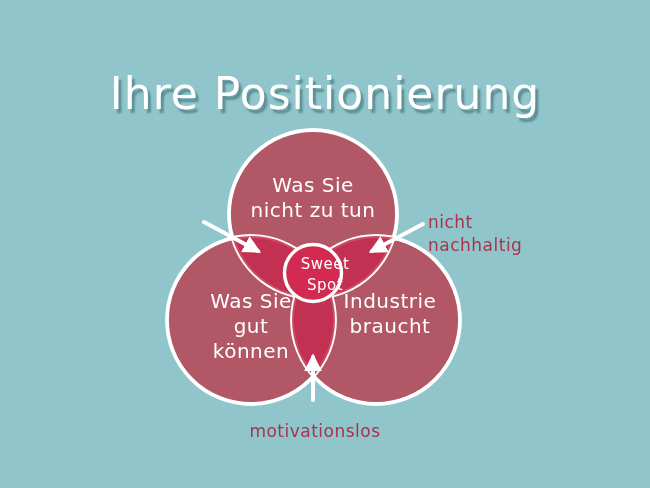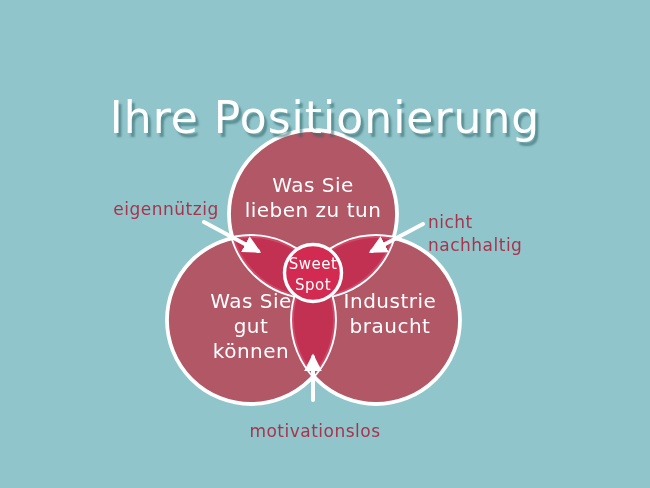--- a/index.html
+++ b/index.html
@@ -24,35 +24,34 @@
   .c-stroke{fill:none;stroke:var(--outline);stroke-width:3.8;}
   .overlap{fill:var(--overlap-fill);opacity:0.85;}
   .sweet{fill:var(--sweet-spot-fill);stroke:var(--outline);stroke-width:3.4;}
   .arrow{stroke:var(--outline);stroke-width:4;fill:none;stroke-linecap:round;}
   .arrowhead{fill:var(--outline);}
   .title{
     position:absolute;top:70px;left:0;width:650px;text-align:center;
     font-size:44px;line-height:48px;letter-spacing:1px;
     color:var(--title-text);
     text-shadow:3px 4px 2px var(--title-shadow);
-    margin-top:24px;
   }
   .circle-label{
     position:absolute;text-align:center;color:var(--circle-text);
     font-size:20px;line-height:25px;letter-spacing:0.5px;
   }
   .circle-label .u{
     text-decoration-thickness:1.5px;
     text-underline-offset:4px;
   }
   .label-top{left:213px;top:173px;width:200px;}
   .label-left{left:151px;top:289px;width:200px;}
   .label-right{left:290px;top:289px;width:200px;}
   .sweet-label{
-    position:absolute;left:273px;top:254px;width:80px;text-align:center;
+    position:absolute;left:285px;top:254px;width:80px;text-align:center;
     color:var(--circle-text);font-size:15px;line-height:21px;letter-spacing:0.5px;
   }
   .annotation{
     position:absolute;color:var(--annotation-text);
     font-size:17px;line-height:23px;letter-spacing:0.5px;
   }
   .annotation-left{left:110px;top:198px;width:112px;text-align:center;}
   .annotation-right{left:428px;top:195px;width:120px;text-align:left;margin-top:16px;}
   .annotation-bottom{left:245px;top:420px;width:140px;text-align:center;}
 </style>
@@ -96,40 +95,39 @@
 
     <line class="arrow" x1="204" y1="222" x2="258" y2="251" marker-end="url(#arrowhead)"></line>
     <line class="arrow" x1="423" y1="224" x2="372" y2="251" marker-end="url(#arrowhead)"></line>
     <line class="arrow" x1="313" y1="400" x2="313" y2="357" marker-end="url(#arrowhead)"></line>
   </svg>
 
   <div class="title">Ihre Positionierung</div>
 
   <div class="circle-label label-top">
     <div><span class="u">Was Sie</span></div>
-    <div><span class="u">lieben zu tun</span></div>
+    <div><span class="u">nicht zu tun</span></div>
   </div>
 
   <div class="circle-label label-left">
     <div><span class="u">Was Sie</span></div>
     <div><span class="u">gut</span></div>
     <div><span class="u">können</span></div>
   </div>
 
   <div class="circle-label label-right">
     <div><span class="u">Industrie</span></div>
     <div><span class="u">braucht</span></div>
   </div>
 
   <div class="sweet-label">
     <div>Sweet</div>
     <div>Spot</div>
   </div>
 
-  <div class="annotation annotation-left">eigennützig</div>
 
   <div class="annotation annotation-right">
     <div>nicht</div>
     <div>nachhaltig</div>
   </div>
 
   <div class="annotation annotation-bottom">motivationslos</div>
 
 </div>
 

